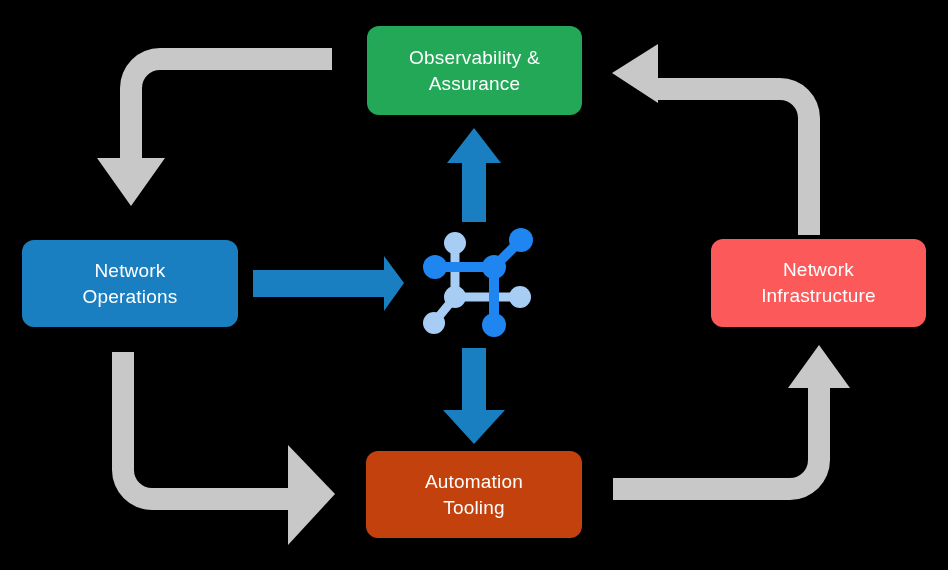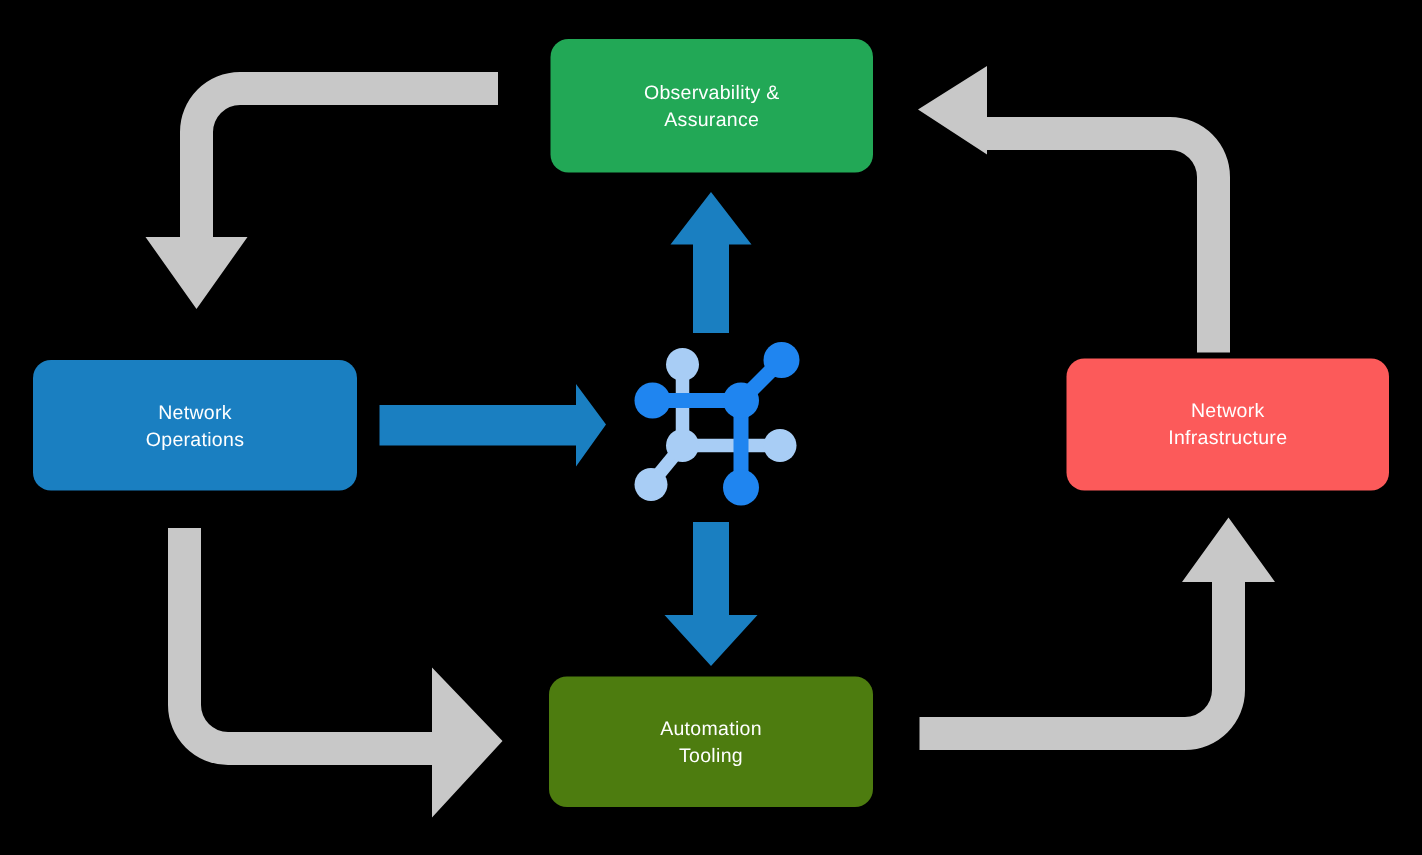--- a/index.html
+++ b/index.html
@@ -27,21 +27,21 @@
     height: 570px;
   }
   .node-box {
     position: absolute;
     display: flex;
     align-items: center;
     justify-content: center;
     border-radius: 12px;
     text-align: center;
     color: #ffffff;
-    font-size: 13px;
+    font-size: 19px;
     line-height: 1.35;
     font-weight: 400;
     letter-spacing: 0.2px;
     white-space: pre-line;
     box-sizing: border-box;
     padding: 4px 8px;
   }
   #node-observability {
     left: 367px;
     top: 26px;
@@ -61,21 +61,21 @@
     top: 239px;
     width: 215px;
     height: 88px;
     background: #fc5a5a;
   }
   #node-automation-tooling {
     left: 366px;
     top: 451px;
     width: 216px;
     height: 87px;
-    background: #4d7c0f;
+    background: #c2410c;
   }
   .node-label {
     display: block;
     white-space: pre-line;
   }
 </style>
 </head>
 <body>
 
 <div id="canvas">

